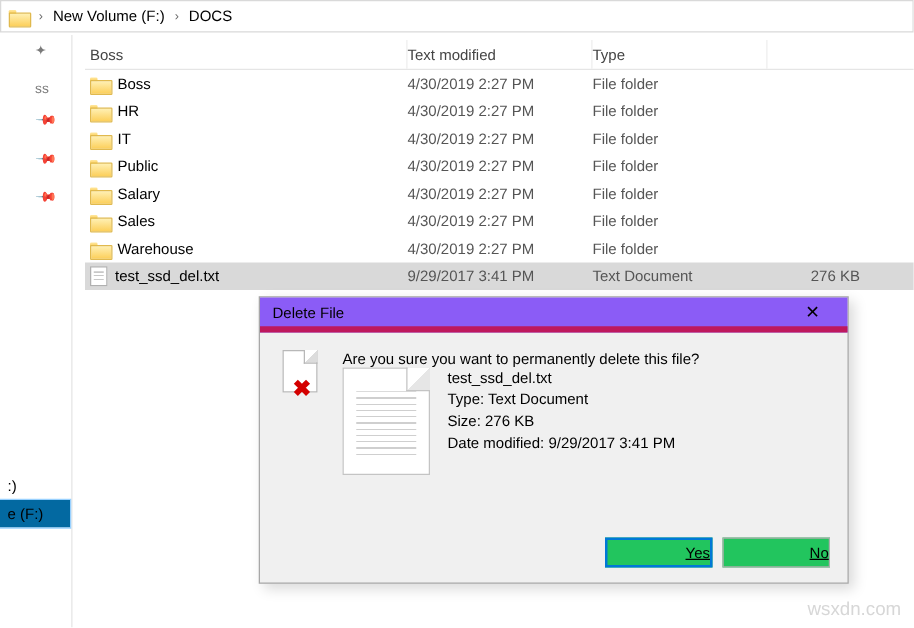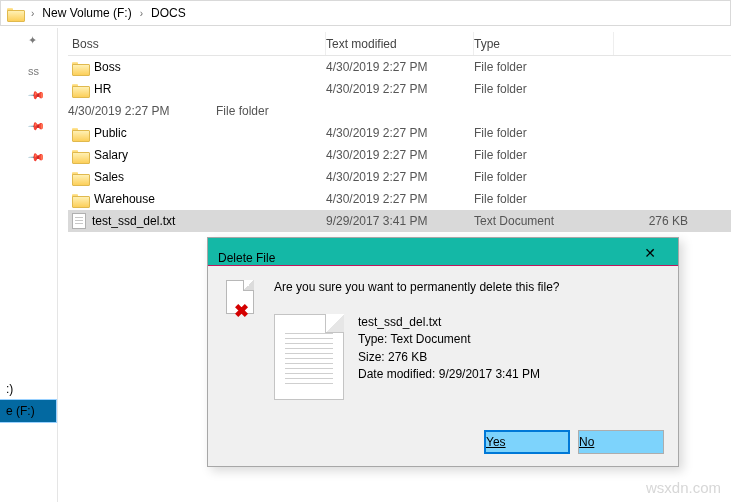--- a/index.html
+++ b/index.html
@@ -58,41 +58,41 @@
   .drives { position: absolute; left: 0; bottom: 80px; width: 56px; font-size: 12px; color: #000; }
   .drive-row { padding: 4px 4px 4px 6px; white-space: nowrap; }
   .drive-row.sel { background: #0369a1; outline: 1px solid #99d1ff; }
 
   
   .wm { position: absolute; right: 10px; bottom: 6px; color: #d7d7d7; font-size: 15px; pointer-events: none; }
 
   
   .dialog { position: absolute; left: 207px; top: 237px; width: 472px; height: 230px;
             background: #f0f0f0; border: 1px solid #a7a7a7; box-shadow: 4px 4px 10px rgba(0,0,0,.15); }
-  .titlebar { display: flex; justify-content: space-between; align-items: flex-end; height: 28px;
-              background: #14b8a6; border-bottom: 1px solid #be185d; padding: 0 8px 0 10px; }
+  .titlebar { display: flex; justify-content: space-between; align-items: center; height: 28px;
+              background: #8b5cf6; border-bottom: 5px solid #be185d; padding: 0 8px 0 10px; }
   .titlebar .title { font-size: 12px; }
   .closebtn { width: 40px; height: 22px; text-align: center; line-height: 20px; font-size: 14px; }
 
   .dlgbody { display: flex; padding: 14px 16px 6px 14px; gap: 12px; }
   .delicon { width: 40px; height: 44px; position: relative; flex: 0 0 40px; }
   .delicon .page { position: absolute; left: 4px; top: 0; width: 28px; height: 34px; background: #fff; border: 1px solid #b8b8b8; }
   .delicon .page::after { content: ""; position: absolute; right: -1px; top: -1px; width: 10px; height: 10px; background: linear-gradient(135deg, #fff 50%, #dcdcdc 50%); border-left: 1px solid #b8b8b8; border-bottom: 1px solid #b8b8b8; }
   .delicon .x { position: absolute; left: 12px; top: 20px; color: #d40000; font-weight: bold; font-size: 18px; }
 
   .dlgtext { flex: 1; }
-  .prompt { margin-bottom: 20px; }
+  .prompt { margin-bottom: 0; }
   .detailrow { display: flex; gap: 14px; }
   .thumb { width: 70px; height: 86px; background: #fff; border: 1px solid #c4c4c4; position: relative; }
   .thumb::before { content: ""; position: absolute; right: -1px; top: -1px; width: 18px; height: 18px; background: linear-gradient(135deg, #fff 50%, #e6e6e6 50%); border-left: 1px solid #c4c4c4; border-bottom: 1px solid #c4c4c4; }
   .thumb::after { content: ""; position: absolute; left: 10px; right: 10px; top: 18px; bottom: 12px; background: repeating-linear-gradient(#cfcfcf 0 1px, transparent 1px 5px); }
   .details div { line-height: 1.45; }
 
   .dlgbuttons { position: absolute; right: 14px; bottom: 12px; display: flex; gap: 8px; }
-  .btn { min-width: 86px; height: 24px; background: #7dd3fc; border: 1px solid #adadad; font-size: 12px; text-align: left; line-height: 22px; }
+  .btn { min-width: 86px; height: 24px; background: #22c55e; border: 1px solid #adadad; font-size: 12px; text-align: right; line-height: 22px; }
   .btn.default { border: 2px solid #0078d7; line-height: 20px; }
   .btn u { text-decoration: underline; }
 </style>
 </head>
 <body>
 
 <div class="breadcrumb-bar">
   <span class="ico-folder" style="margin:0 2px 0 6px;"></span>
   <span class="chev">›</span>
   <span class="crumb">New Volume (F:)</span>
@@ -135,20 +135,24 @@
         <div class="row">
           <div class="cell-name">
             <span class="ico-folder"></span>
             <span>HR</span>
           </div>
           <div class="cell-date">4/30/2019 2:27 PM</div>
           <div class="cell-type">File folder</div>
           <div class="cell-size"></div>
         </div>
         <div class="row">
+          <div class="cell-name">
+            <span class="ico-folder"></span>
+            <span>IT</span>
+          </div>
           <div class="cell-date">4/30/2019 2:27 PM</div>
           <div class="cell-type">File folder</div>
           <div class="cell-size"></div>
         </div>
         <div class="row">
           <div class="cell-name">
             <span class="ico-folder"></span>
             <span>Public</span>
           </div>
           <div class="cell-date">4/30/2019 2:27 PM</div>

